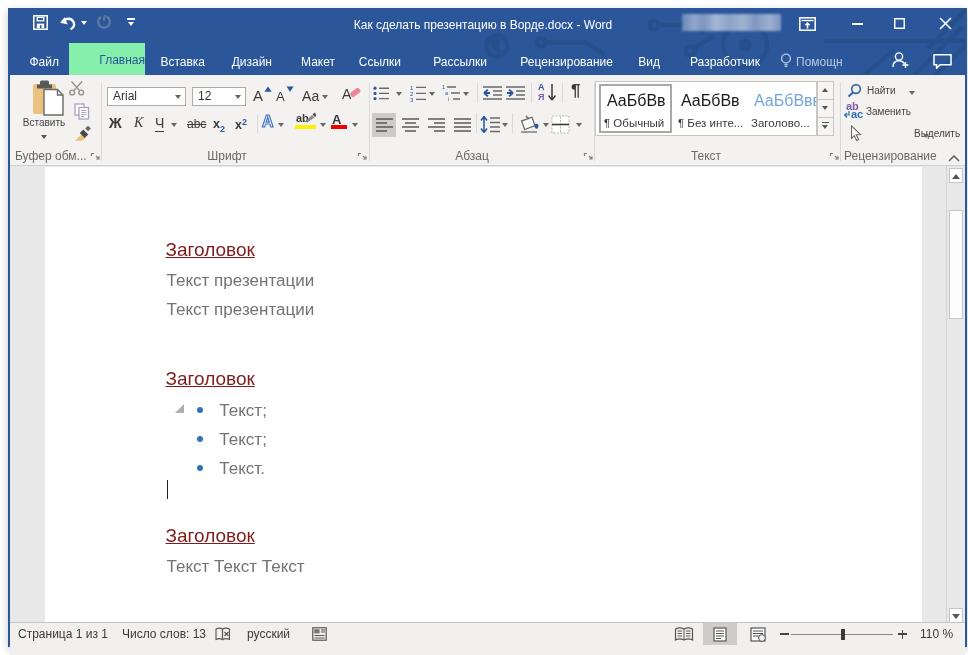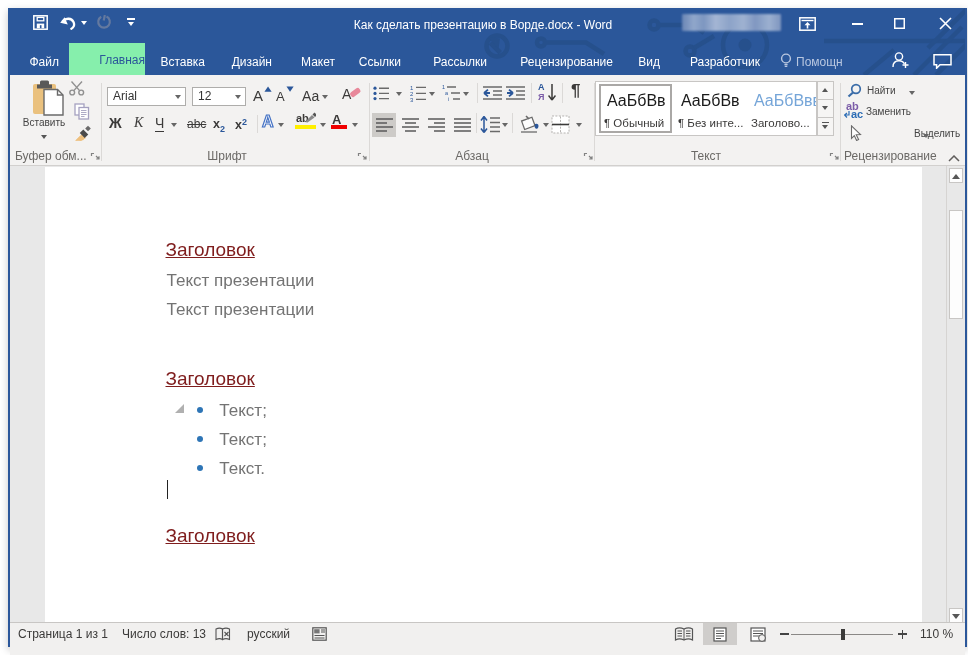--- a/index.html
+++ b/index.html
@@ -376,20 +376,21 @@
       <div class="h1" style="left:120.5px;top:201px;">Заголовок</div>
       <div class="abs" style="left:130px;top:237px;width:0;height:0;border-top:9px solid transparent;border-right:9px solid #b0b0b0;"></div>
       <div class="blt" style="left:152px;top:240px;"></div>
       <div class="bd" style="left:174.3px;top:234px;">Текст;</div>
       <div class="blt" style="left:152px;top:269px;"></div>
       <div class="bd" style="left:174.3px;top:263px;">Текст;</div>
       <div class="blt" style="left:152px;top:298px;"></div>
       <div class="bd" style="left:174.3px;top:292px;">Текст.</div>
       <div class="abs" style="left:121.5px;top:313px;width:1.3px;height:19px;background:#222;"></div>
       <div class="h1" style="left:120.5px;top:358px;">Заголовок</div>
+      <div class="bd" style="left:121.5px;top:390.2px;">Текст Текст Текст</div>
     </div>
   </div>
   <div class="vscroll">
     <div class="sbtn" style="top:2px;"><svg width="12" height="13" viewBox="0 0 12 13">
           <path d="M6 4 L10 9 L2 9 Z" fill="#555"></path>
         </svg></div>
     <div class="sthumb" style="top:44px;height:109px;"></div>
     <div class="sbtn" style="top:442px;"><svg width="12" height="13" viewBox="0 0 12 13">
           <path d="M6 9 L10 4 L2 4 Z" fill="#555"></path>
         </svg></div>

